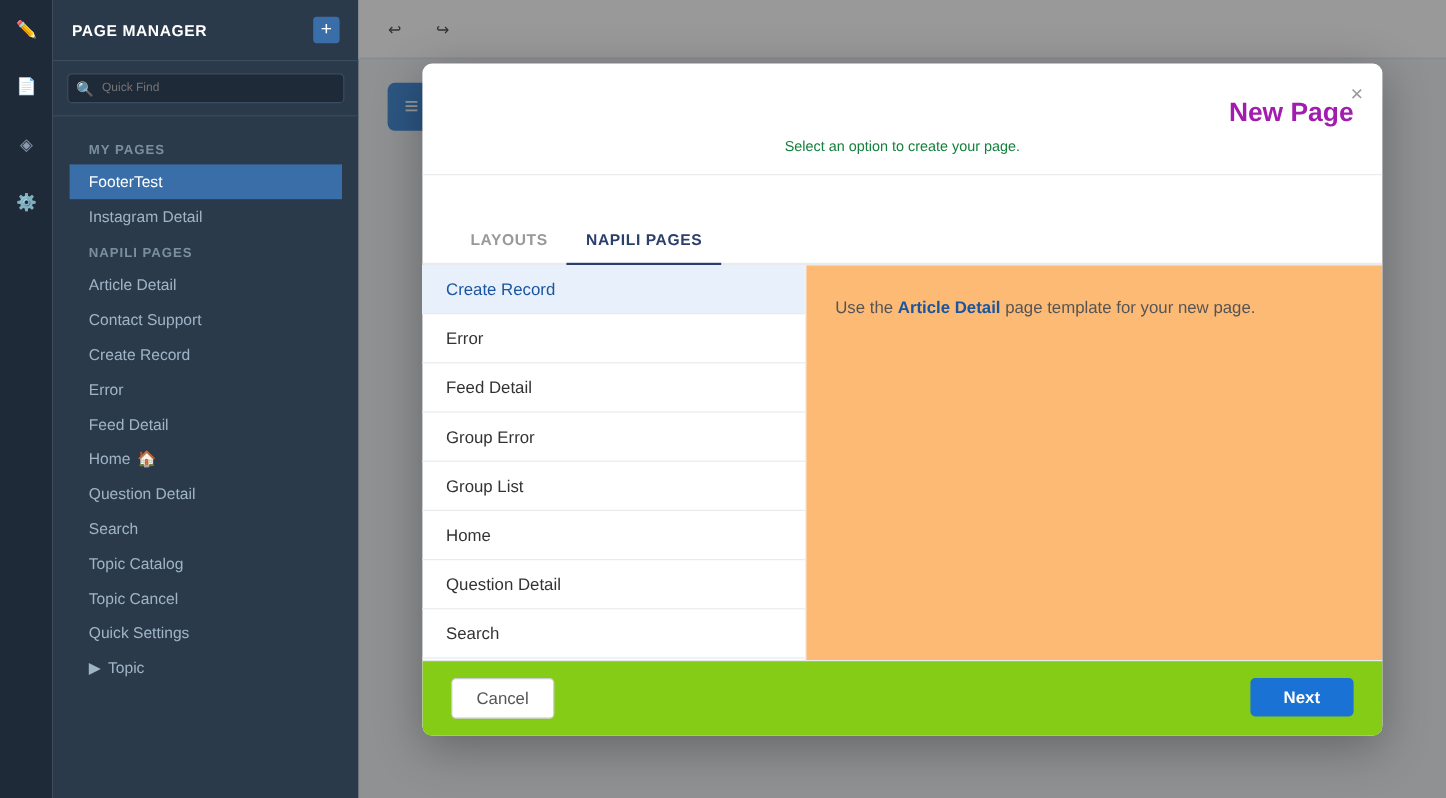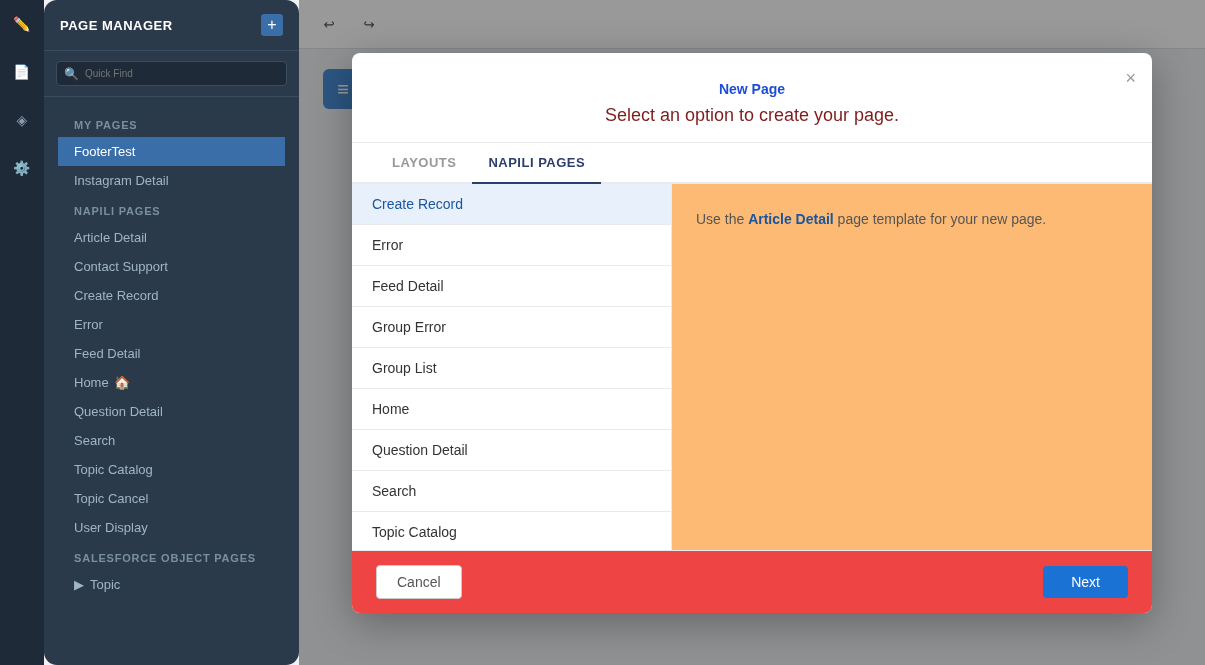--- a/index.html
+++ b/index.html
@@ -26,21 +26,20 @@
     .icon-rail .rail-icon.active { color: #fff; }
 
     
     .sidebar {
       width: 255px;
       background: #2b3a4a;
       color: #cdd6e0;
       display: flex;
       flex-direction: column;
       flex-shrink: 0;
-      border-radius: 13px;
     }
     .sidebar-header {
       padding: 14px 16px;
       border-bottom: 1px solid #3a4d60;
       display: flex;
       align-items: center;
       justify-content: space-between;
     }
     .sidebar-header-title {
       font-size: 13px;
@@ -177,34 +176,36 @@
       border-bottom: 1px solid #e8eaed;
     }
     .modal-close {
       position: absolute;
       top: 16px; right: 16px;
       background: none; border: none;
       font-size: 18px; color: #999; cursor: pointer;
       line-height: 1;
     }
     .modal-title {
-      font-size: 14px;
+      font-size: 22px;
       font-weight: 600;
-      color: #1d4ed8;
+      color: #a21caf;
       margin-bottom: 8px;
+      text-align: right;
     }
     .modal-subtitle {
-      font-size: 18px;
-      color: #7f1d1d;
+      font-size: 12px;
+      color: #15803d;
     }
     .modal-tabs {
       display: flex;
       gap: 0;
       padding: 0 24px;
       border-bottom: 2px solid #e8eaed;
+      margin-top: 34px;
     }
     .modal-tab {
       padding: 12px 16px;
       font-size: 13px;
       font-weight: 600;
       letter-spacing: 0.5px;
       text-transform: uppercase;
       color: #999;
       cursor: pointer;
       border-bottom: 2px solid transparent;
@@ -247,40 +248,40 @@
     }
     .modal-preview-text strong {
       color: #1a56a0;
       font-weight: 700;
     }
     .modal-footer {
       padding: 14px 24px;
       border-top: 1px solid #e8eaed;
       display: flex;
       justify-content: space-between;
-      align-items: center;
-      background: #ef4444;
+      align-items: flex-start;
+      background: #84cc16;
     }
     .btn-cancel {
       padding: 8px 20px;
       border: 1px solid #ccc;
       background: #fff;
       color: #555;
       border-radius: 4px;
       font-size: 14px;
       cursor: pointer;
     }
     .btn-next {
       padding: 8px 28px;
       border: none;
       background: #1a72d4;
       color: #fff;
       border-radius: 4px;
       font-size: 14px;
-      font-weight: 400;
+      font-weight: 700;
       cursor: pointer;
     }
   </style>
 </head>
 <body>
 
 <div class="icon-rail">
   <div class="rail-icon active">✏️</div>
   <div class="rail-icon">📄</div>
   <div class="rail-icon">◈</div>
@@ -332,23 +333,22 @@
     <div class="sidebar-item">
       <span>Search</span>
     </div>
     <div class="sidebar-item">
       <span>Topic Catalog</span>
     </div>
     <div class="sidebar-item">
       <span>Topic Cancel</span>
     </div>
     <div class="sidebar-item">
-      <span>User Display</span>
-    </div>
-    <div class="sidebar-section-label">SALESFORCE OBJECT PAGES</div>
+      <span>Quick Settings</span>
+    </div>
     <div class="sidebar-item">
       <span>▶</span>
       <span>Topic</span>
     </div>
   </div>
 </div>
 
 <div class="main-area">
   <div class="main-toolbar">
     <button class="toolbar-btn">↩</button>

